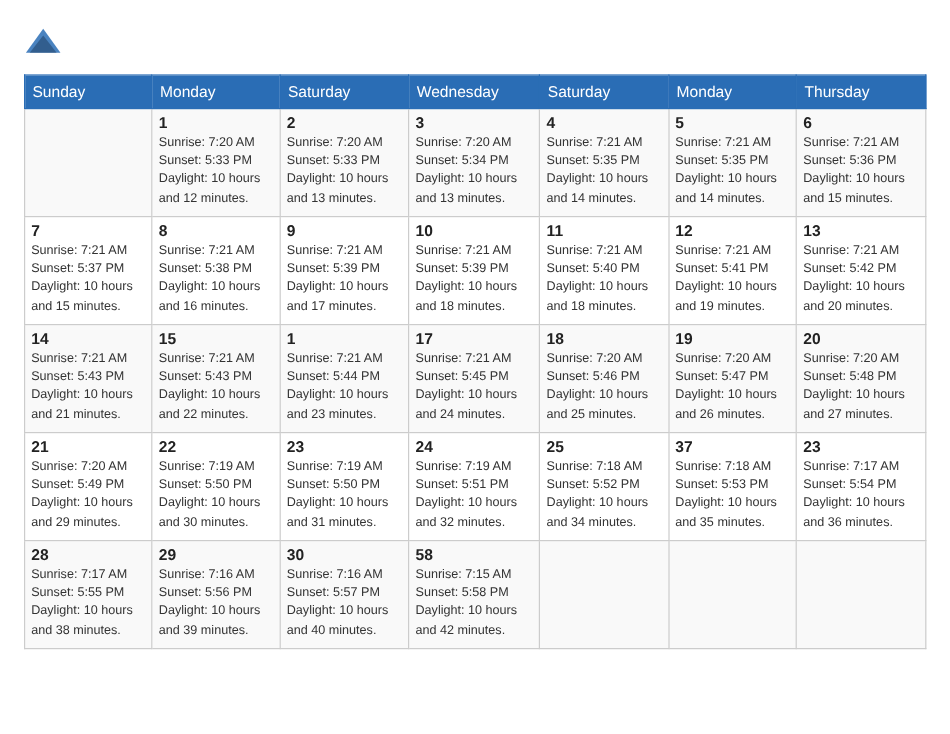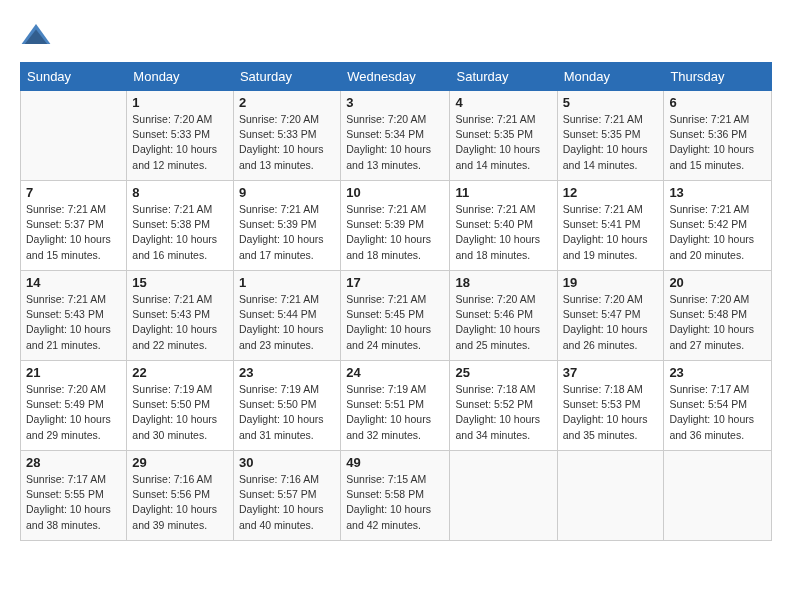--- a/index.html
+++ b/index.html
@@ -245,21 +245,21 @@
         </td>
         <td>
           <span class="day-number">29</span>
           <div class="day-info">Sunrise: 7:16 AM<br>Sunset: 5:56 PM<br>Daylight: 10 hours and 39 minutes.</div>
         </td>
         <td>
           <span class="day-number">30</span>
           <div class="day-info">Sunrise: 7:16 AM<br>Sunset: 5:57 PM<br>Daylight: 10 hours and 40 minutes.</div>
         </td>
         <td>
-          <span class="day-number">49</span>
+          <span class="day-number">58</span>
           <div class="day-info">Sunrise: 7:15 AM<br>Sunset: 5:58 PM<br>Daylight: 10 hours and 42 minutes.</div>
         </td>
         <td class="empty-cell"></td>
         <td class="empty-cell"></td>
         <td class="empty-cell"></td>
       </tr>
     </tbody>
 </table>
 
 </body></html>

